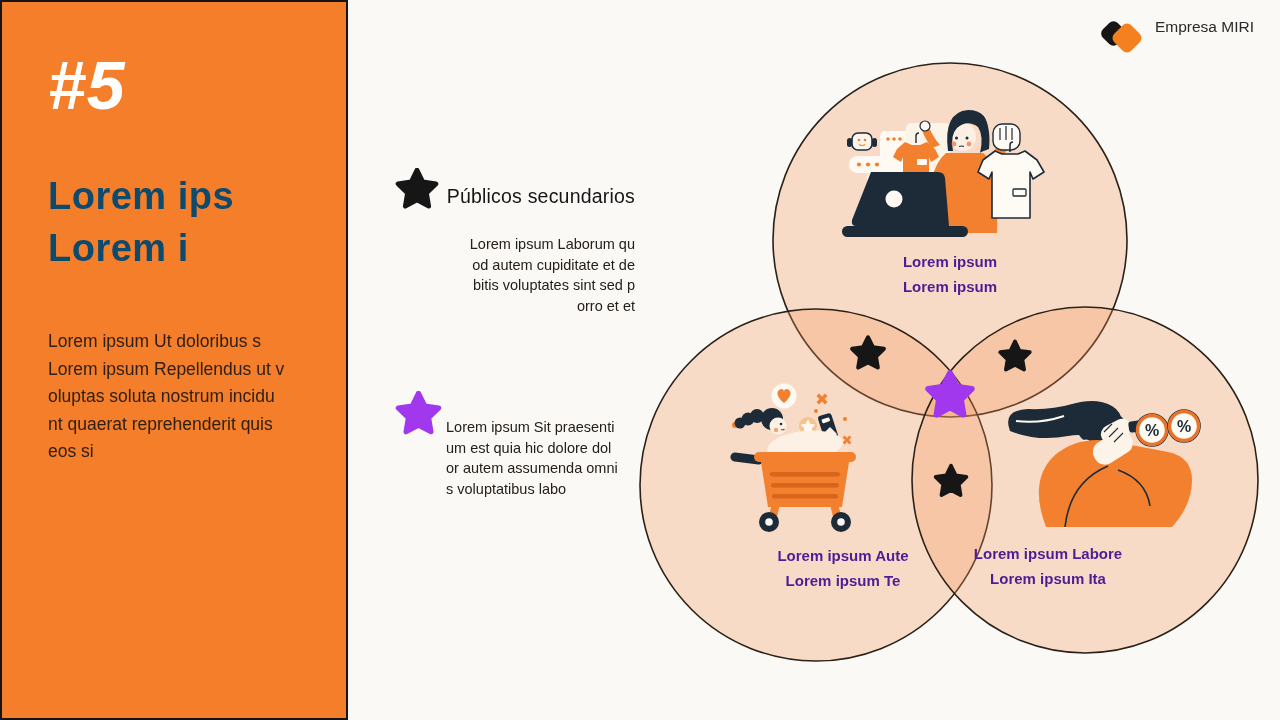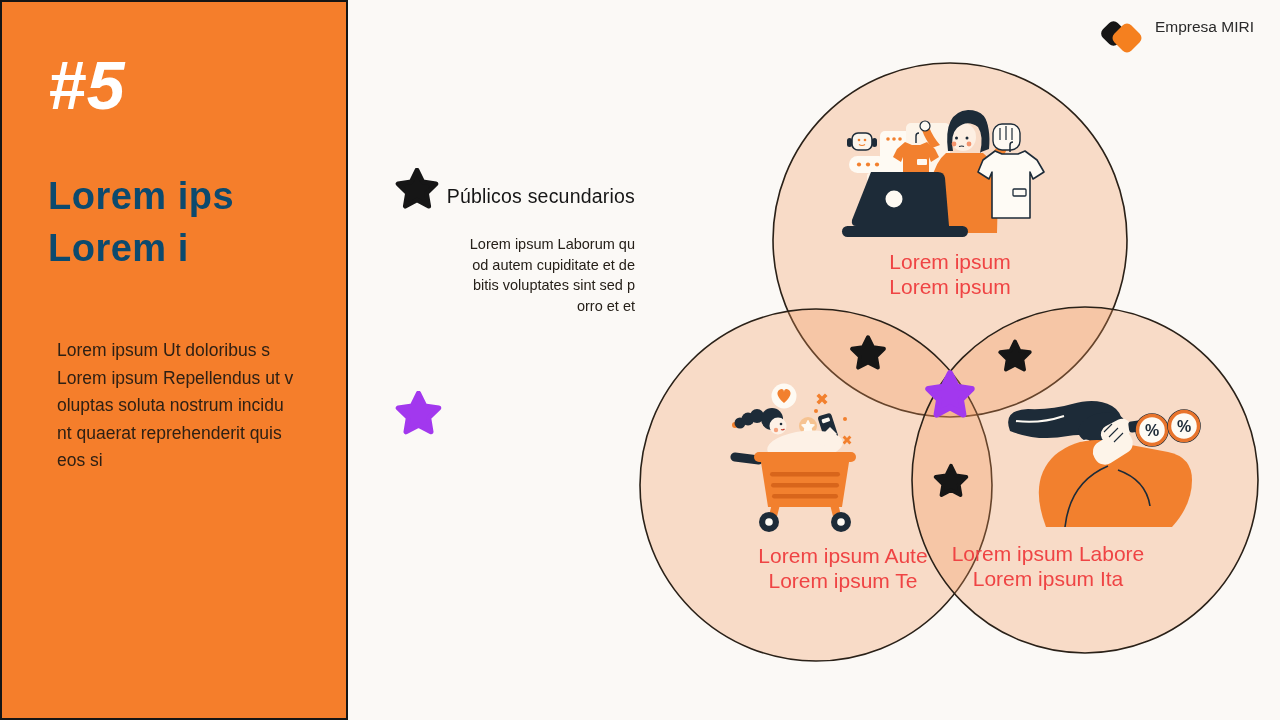--- a/index.html
+++ b/index.html
@@ -18,21 +18,21 @@
     position:absolute; left:46px; top:44px;
     font-size:68px; font-weight:bold; font-style:italic; color:#FFFFFF;
     letter-spacing:1px;
   }
   .panel-title {
     position:absolute; left:46px; top:168px; margin:0;
     font-size:38px; font-weight:800; color:#0c4a6e;
     line-height:52px; white-space:pre-line; letter-spacing:0.5px;
   }
   .panel-body {
-    position:absolute; left:46px; top:326px; margin:9px; width:270px;
+    position:absolute; left:46px; top:326px; margin:0; width:270px;
     font-size:17.5px; color:#2E2014; line-height:27.5px; white-space:pre-line;
   }
 
   
   .brand { position:absolute; right:26px; top:18px; height:38px; display:flex; align-items:flex-start; z-index:5; }
   .brand .mark { position:relative; width:46px; height:38px; }
   .diamond { position:absolute; border-radius:6px; }
   .diamond.black { left:2px; top:5px; width:21px; height:21px; background:#161616; transform:rotate(45deg); }
   .diamond.orange { left:14px; top:8px; width:24px; height:24px; background:#F5801F; transform:rotate(45deg); }
   .brand-name { margin-left:8px; font-size:15.5px; color:#2A2A2A; }
@@ -44,22 +44,22 @@
   .legend-star { position:absolute; left:0; top:0; }
   .legend-text { margin-left:51px; }
   .legend-title { margin:0; padding-top:17px; font-size:19.5px; font-weight:normal; color:#161616; letter-spacing:0.2px; }
   .legend-item--destinatarios .legend-title { color:#A72BE8; }
   .legend-body { margin:26px 0 0 0; font-size:14.5px; line-height:20.5px; color:#262019; white-space:pre-line; }
 
   
   .venn-svg { position:absolute; left:0; top:0; width:1280px; height:720px; z-index:1; }
   .circle-label {
     position:absolute; z-index:2; transform:translateX(-50%);
-    text-align:center; font-size:21px; line-height:25px;
-    color:#ef4444; white-space:pre-line;
+    text-align:center; font-size:15px; line-height:25px;
+    color:#4c1d95; white-space:pre-line;font-weight:bold;
   }
   .circle-label--top { left:950px; top:249px; }
   .circle-label--bl  { left:843px; top:543px; }
   .circle-label--br  { left:1048px; top:541px; }
 </style>
 </head>
 <body>
 
 <div class="slide">
 
@@ -244,16 +244,20 @@
 bitis voluptates sint sed p
 orro et et</p>
     </div>
   </div>
 
   <div class="legend-item legend-item--destinatarios">
     <svg class="legend-star" width="47" height="47" viewBox="-33 -33 66 66">
       <use href="#starPath" stroke-width="7" stroke-linejoin="round" fill="#A238EE" stroke="#A238EE"></use>
     </svg>
     <div class="legend-text">
+      <p class="legend-body">Lorem ipsum Sit praesenti
+um est quia hic dolore dol
+or autem assumenda omni
+s voluptatibus labo</p>
     </div>
   </div>
 
 </div>
 
 </body></html>

